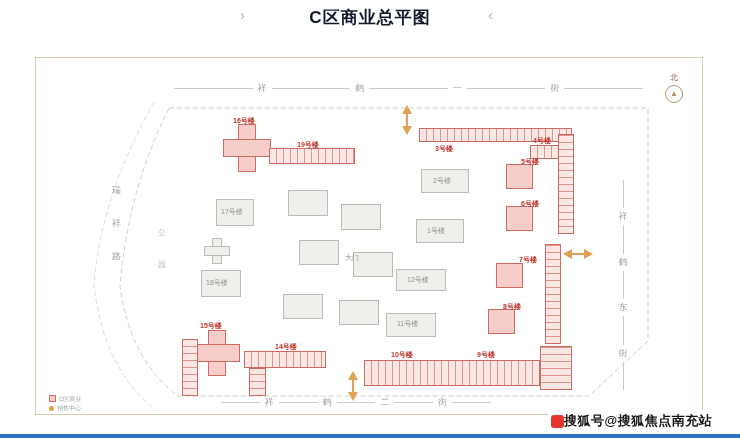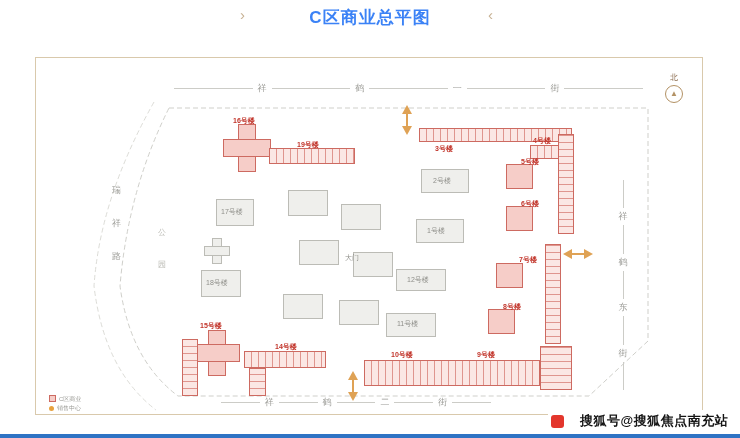--- a/index.html
+++ b/index.html
@@ -3,21 +3,21 @@
 <meta charset="utf-8">
 <style>
   html,body{margin:0;padding:0}
   body{
     width:740px;height:438px;position:relative;overflow:hidden;
     background:#ffffff;font-family:"Liberation Sans",sans-serif;
   }
   
   .header{position:absolute;left:0;top:0;width:740px;height:40px}
   .title{position:absolute;left:0;top:6px;width:100%;margin:0;text-align:center;
-    font-size:17px;font-weight:bold;color:#3b82f6;letter-spacing:1px}
+    font-size:17px;font-weight:bold;color:#0f172a;letter-spacing:1px}
   .nav{position:absolute;top:6px;font-size:15px;color:#c7b193;cursor:pointer;line-height:18px}
   .nav.prev{left:240px}
   .nav.next{left:488px}
   
   .plan{position:absolute;left:35px;top:57px;width:666px;height:356px;
     border:1px solid #d9c9ac;background:#fff}
   .plan svg.base{position:absolute;left:0;top:0}
   .layer{position:absolute;left:0;top:0;width:100%;height:100%}
   
   .building{position:absolute;box-sizing:border-box}
@@ -54,21 +54,21 @@
     margin:2px auto 0;display:flex;align-items:center;justify-content:center;
     font-size:8px;color:#b39265;line-height:1}
   
   .legend{position:absolute;left:13px;top:334px}
   .legend .row{display:flex;align-items:center;gap:3px;margin-top:3px}
   .legend .sw{display:inline-block}
   .legend .sw.commercial{width:5px;height:5px;background:#f6cdc8;border:1px solid #cd6a61}
   .legend .sw.sales{width:5px;height:5px;background:#e8a23f;border-radius:50%}
   .legend .lg-label{font-size:6px;color:#9b9b96;line-height:1}
   
-  .watermark{position:absolute;left:548px;top:410px;display:flex;align-items:center;gap:16px;
+  .watermark{position:absolute;left:548px;top:410px;display:flex;align-items:center;gap:0;
     background:#fff;padding:2px 3px;z-index:6}
   .watermark .logo{width:13px;height:13px;background:#e3362c;border-radius:3px}
   .watermark .wm-text{font-size:13px;font-weight:bold;color:#141414;letter-spacing:.5px}
   .bottom-bar{position:absolute;left:0;top:434px;width:740px;height:4px;background:#2e73c4}
 </style>
 </head>
 <body>
 
 <div class="header">
   <span class="nav prev">›</span>

